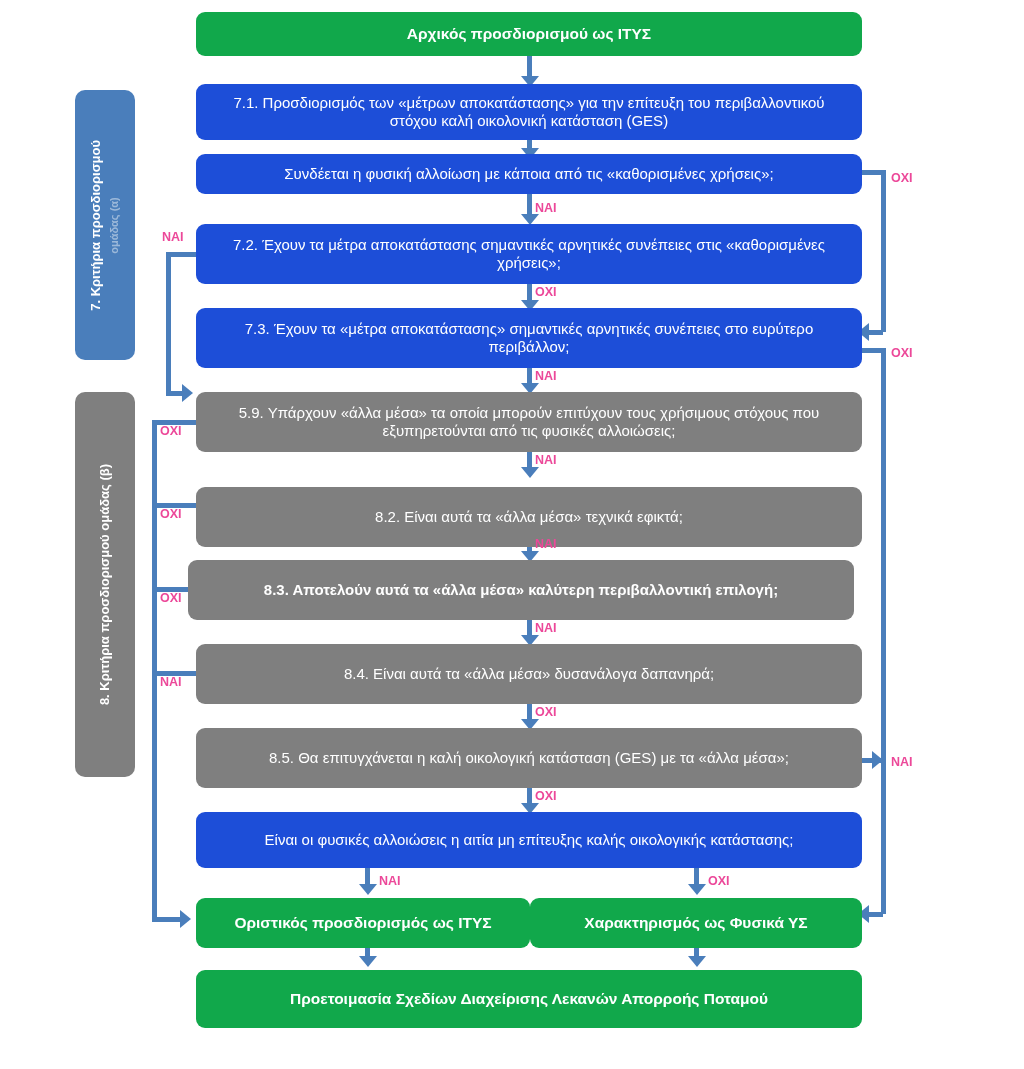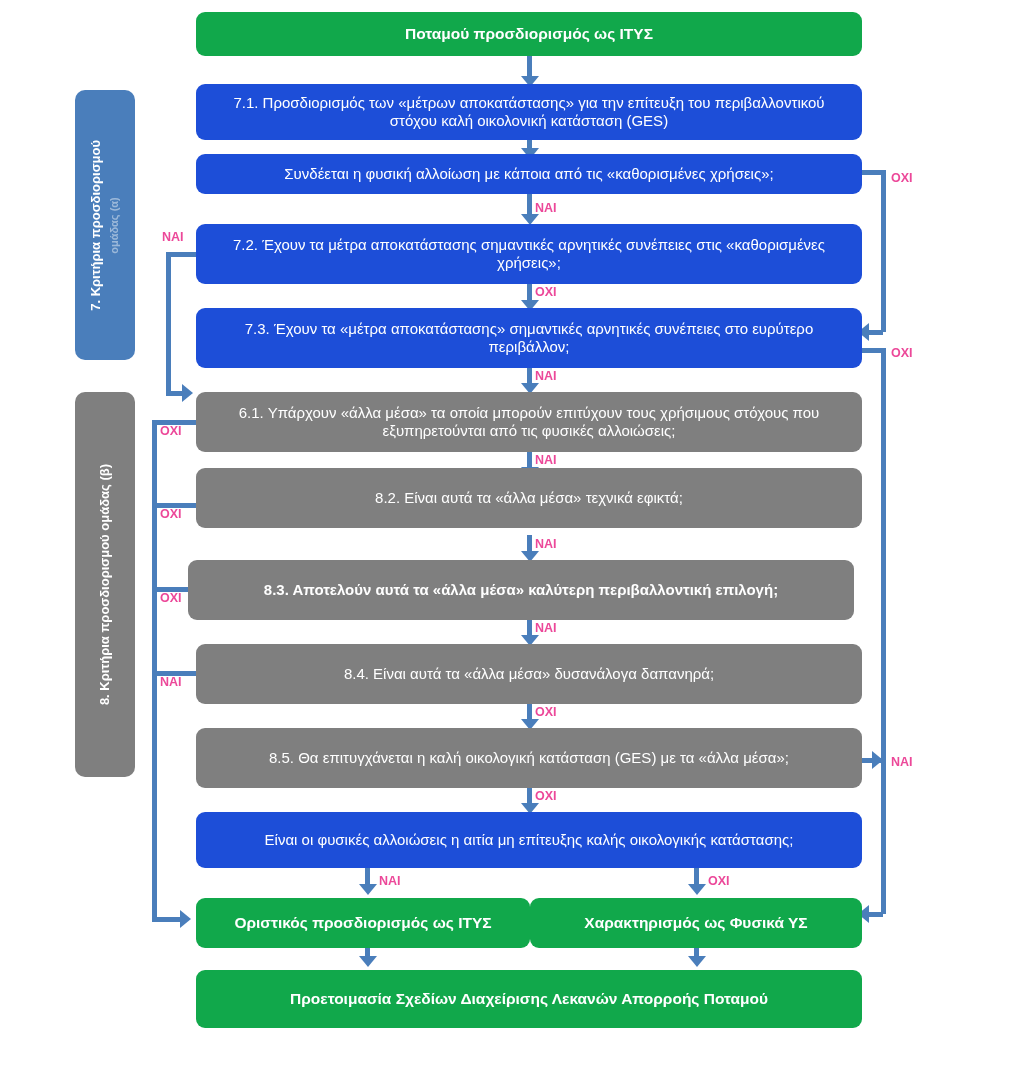--- a/index.html
+++ b/index.html
@@ -180,44 +180,44 @@
   <div class="elabel" style="left:535px;top:621px;">ΝΑΙ</div>
   <div class="elabel" style="left:160px;top:591px;">ΟΧΙ</div>
   <div class="elabel" style="left:535px;top:705px;">ΟΧΙ</div>
   <div class="elabel" style="left:160px;top:675px;">ΝΑΙ</div>
   <div class="elabel" style="left:535px;top:789px;">ΟΧΙ</div>
   <div class="elabel" style="left:891px;top:755px;">ΝΑΙ</div>
   <div class="elabel" style="left:379px;top:874px;">ΝΑΙ</div>
   <div class="elabel" style="left:708px;top:874px;">ΟΧΙ</div>
 
   <div class="node green" style="left:196px;top:12px;width:666px;height:44px;">
-    <span class="txt">Ποταμού προσδιορισμός ως ΙΤΥΣ</span>
+    <span class="txt">Αρχικός προσδιορισμού ως ΙΤΥΣ</span>
   </div>
 
   <div class="node blue" style="left:196px;top:84px;width:666px;height:56px;">
     <span class="txt">7.1. Προσδιορισμός των «μέτρων αποκατάστασης» για την επίτευξη του περιβαλλοντικού στόχου καλή οικολονική κατάσταση (GES)</span>
   </div>
 
   <div class="node blue" style="left:196px;top:154px;width:666px;height:40px;">
     <span class="txt">Συνδέεται η φυσική αλλοίωση με κάποια από τις «καθορισμένες χρήσεις»;</span>
   </div>
 
   <div class="node blue" style="left:196px;top:224px;width:666px;height:60px;">
     <span class="txt">7.2. Έχουν τα μέτρα αποκατάστασης σημαντικές αρνητικές συνέπειες στις «καθορισμένες χρήσεις»;</span>
   </div>
 
   <div class="node blue" style="left:196px;top:308px;width:666px;height:60px;">
     <span class="txt">7.3. Έχουν τα «μέτρα αποκατάστασης» σημαντικές αρνητικές συνέπειες στο ευρύτερο περιβάλλον;</span>
   </div>
 
   <div class="node gray" style="left:196px;top:392px;width:666px;height:60px;">
-    <span class="txt">6.1. Υπάρχουν «άλλα μέσα» τα οποία μπορούν επιτύχουν τους χρήσιμους στόχους που εξυπηρετούνται από τις φυσικές αλλοιώσεις;</span>
-  </div>
-
-  <div class="node gray" style="left:196px;top:468px;width:666px;height:60px;justify-content:center;">
+    <span class="txt">5.9. Υπάρχουν «άλλα μέσα» τα οποία μπορούν επιτύχουν τους χρήσιμους στόχους που εξυπηρετούνται από τις φυσικές αλλοιώσεις;</span>
+  </div>
+
+  <div class="node gray" style="left:196px;top:487px;width:666px;height:60px;justify-content:center;">
     <span class="txt">8.2. Είναι αυτά τα «άλλα μέσα» τεχνικά εφικτά;</span>
   </div>
 
   <div class="node gray" style="left:188px;top:560px;width:666px;height:60px;font-weight:bold;">
     <span class="txt">8.3. Αποτελούν αυτά τα «άλλα μέσα» καλύτερη περιβαλλοντική επιλογή;</span>
   </div>
 
   <div class="node gray" style="left:196px;top:644px;width:666px;height:60px;">
     <span class="txt">8.4. Είναι αυτά τα «άλλα μέσα» δυσανάλογα δαπανηρά;</span>
   </div>

